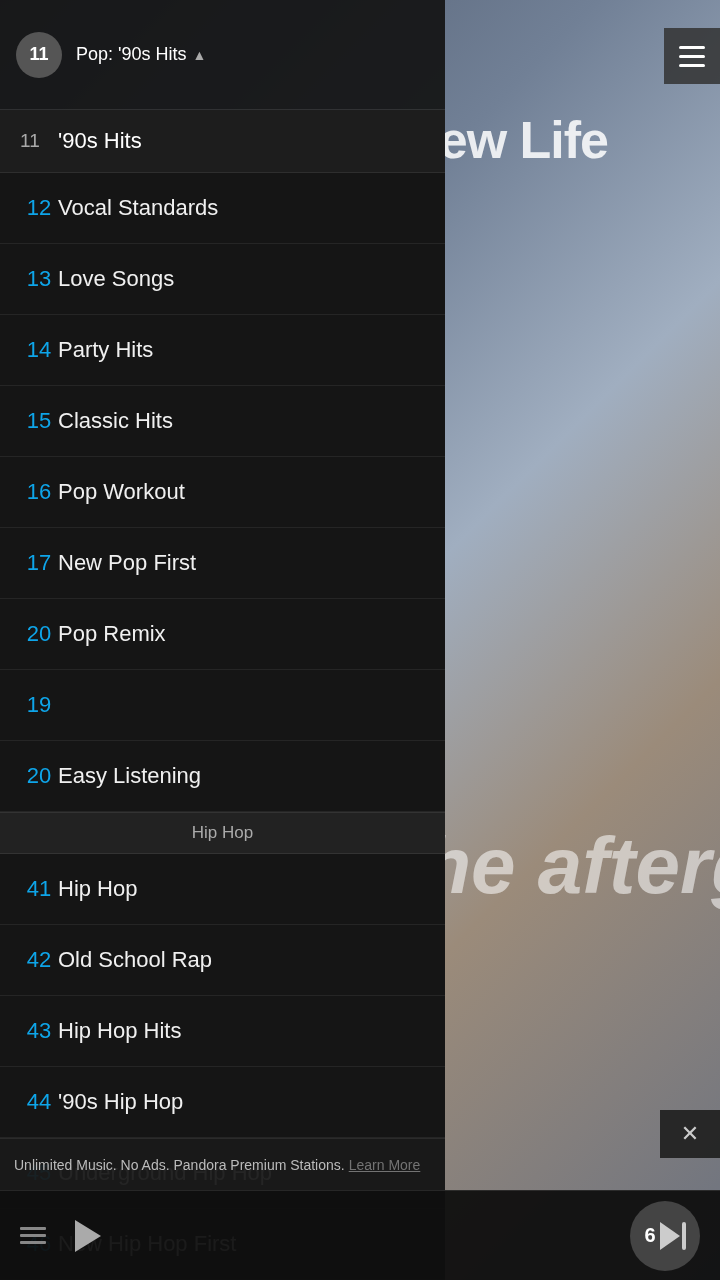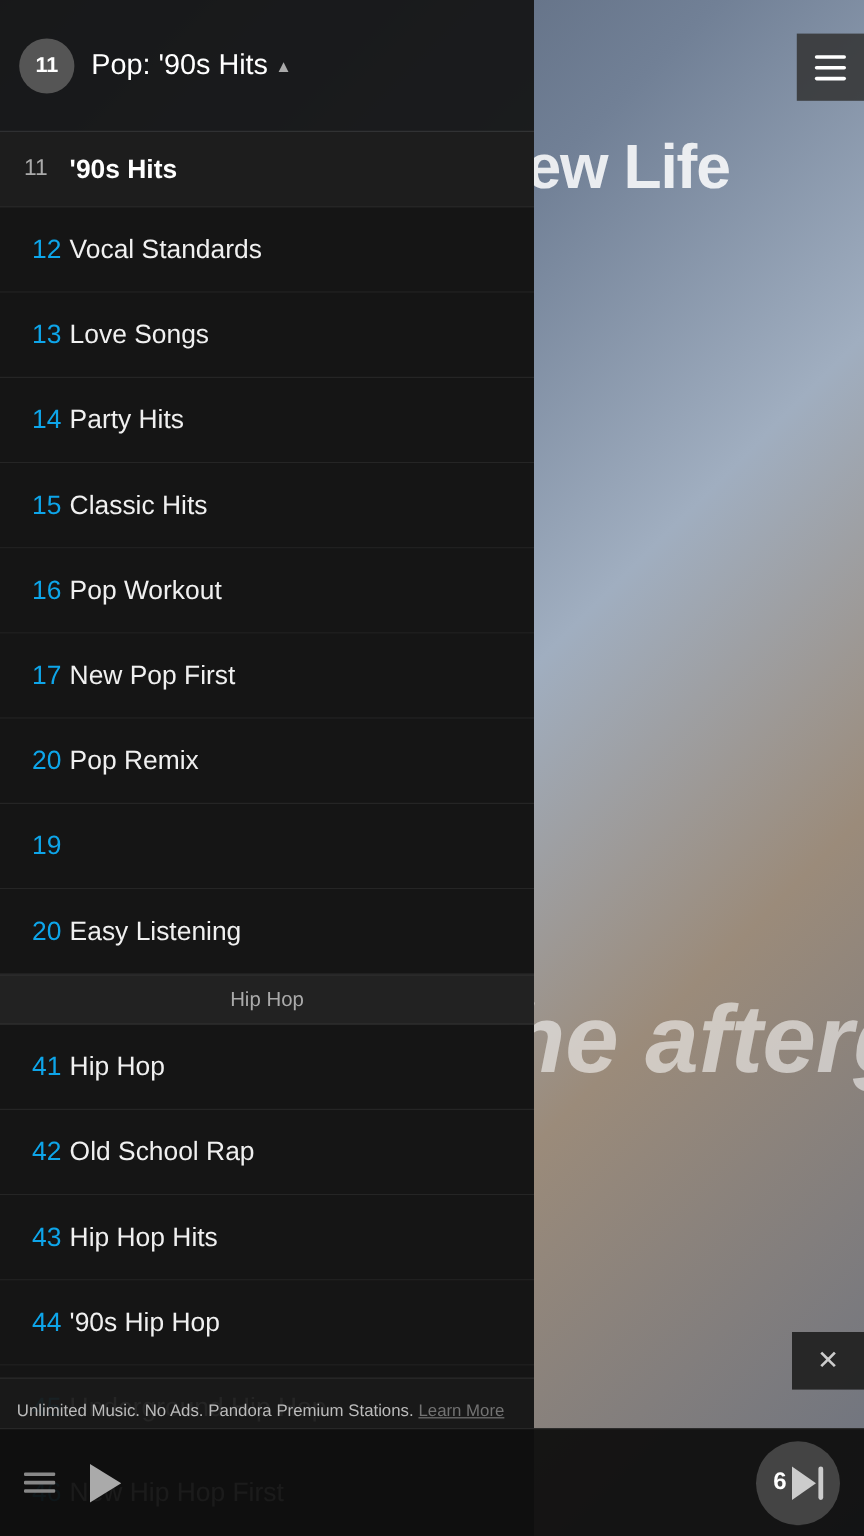--- a/index.html
+++ b/index.html
@@ -76,21 +76,21 @@
       align-items: center;
       justify-content: center;
       color: #fff;
       font-size: 18px;
       font-weight: bold;
       margin-right: 14px;
       flex-shrink: 0;
     }
     .header-title {
       color: #fff;
-      font-size: 24px;
+      font-size: 18px;
       font-weight: 500;
     }
     .header-arrow {
       color: #aaa;
       font-size: 14px;
       margin-left: 6px;
     }
 
     
     .menu-btn {
@@ -137,21 +137,21 @@
     }
     .active-item .num {
       color: #aaa;
       font-size: 19px;
       width: 38px;
       flex-shrink: 0;
     }
     .active-item .label {
       color: #fff;
       font-size: 22px;
-      font-weight: 700;
+      font-weight: 400;
     }
 
     
     .section-divider {
       display: flex;
       align-items: center;
       justify-content: center;
       padding: 10px 0;
       background: rgba(35,35,35,0.98);
       border-top: 1px solid rgba(255,255,255,0.08);
@@ -282,21 +282,21 @@
       align-items: center;
       justify-content: center;
       color: #ccc;
       font-size: 22px;
       cursor: pointer;
     }
 
     
     .ad-banner {
       position: absolute;
-      bottom: 80px;
+      bottom: 90px;
       left: 0;
       width: 445px;
       height: 52px;
       background: rgba(25,25,25,0.95);
       z-index: 20;
       display: flex;
       align-items: center;
       padding: 15px 14px;
       border-top: 1px solid rgba(255,255,255,0.08);
     }

